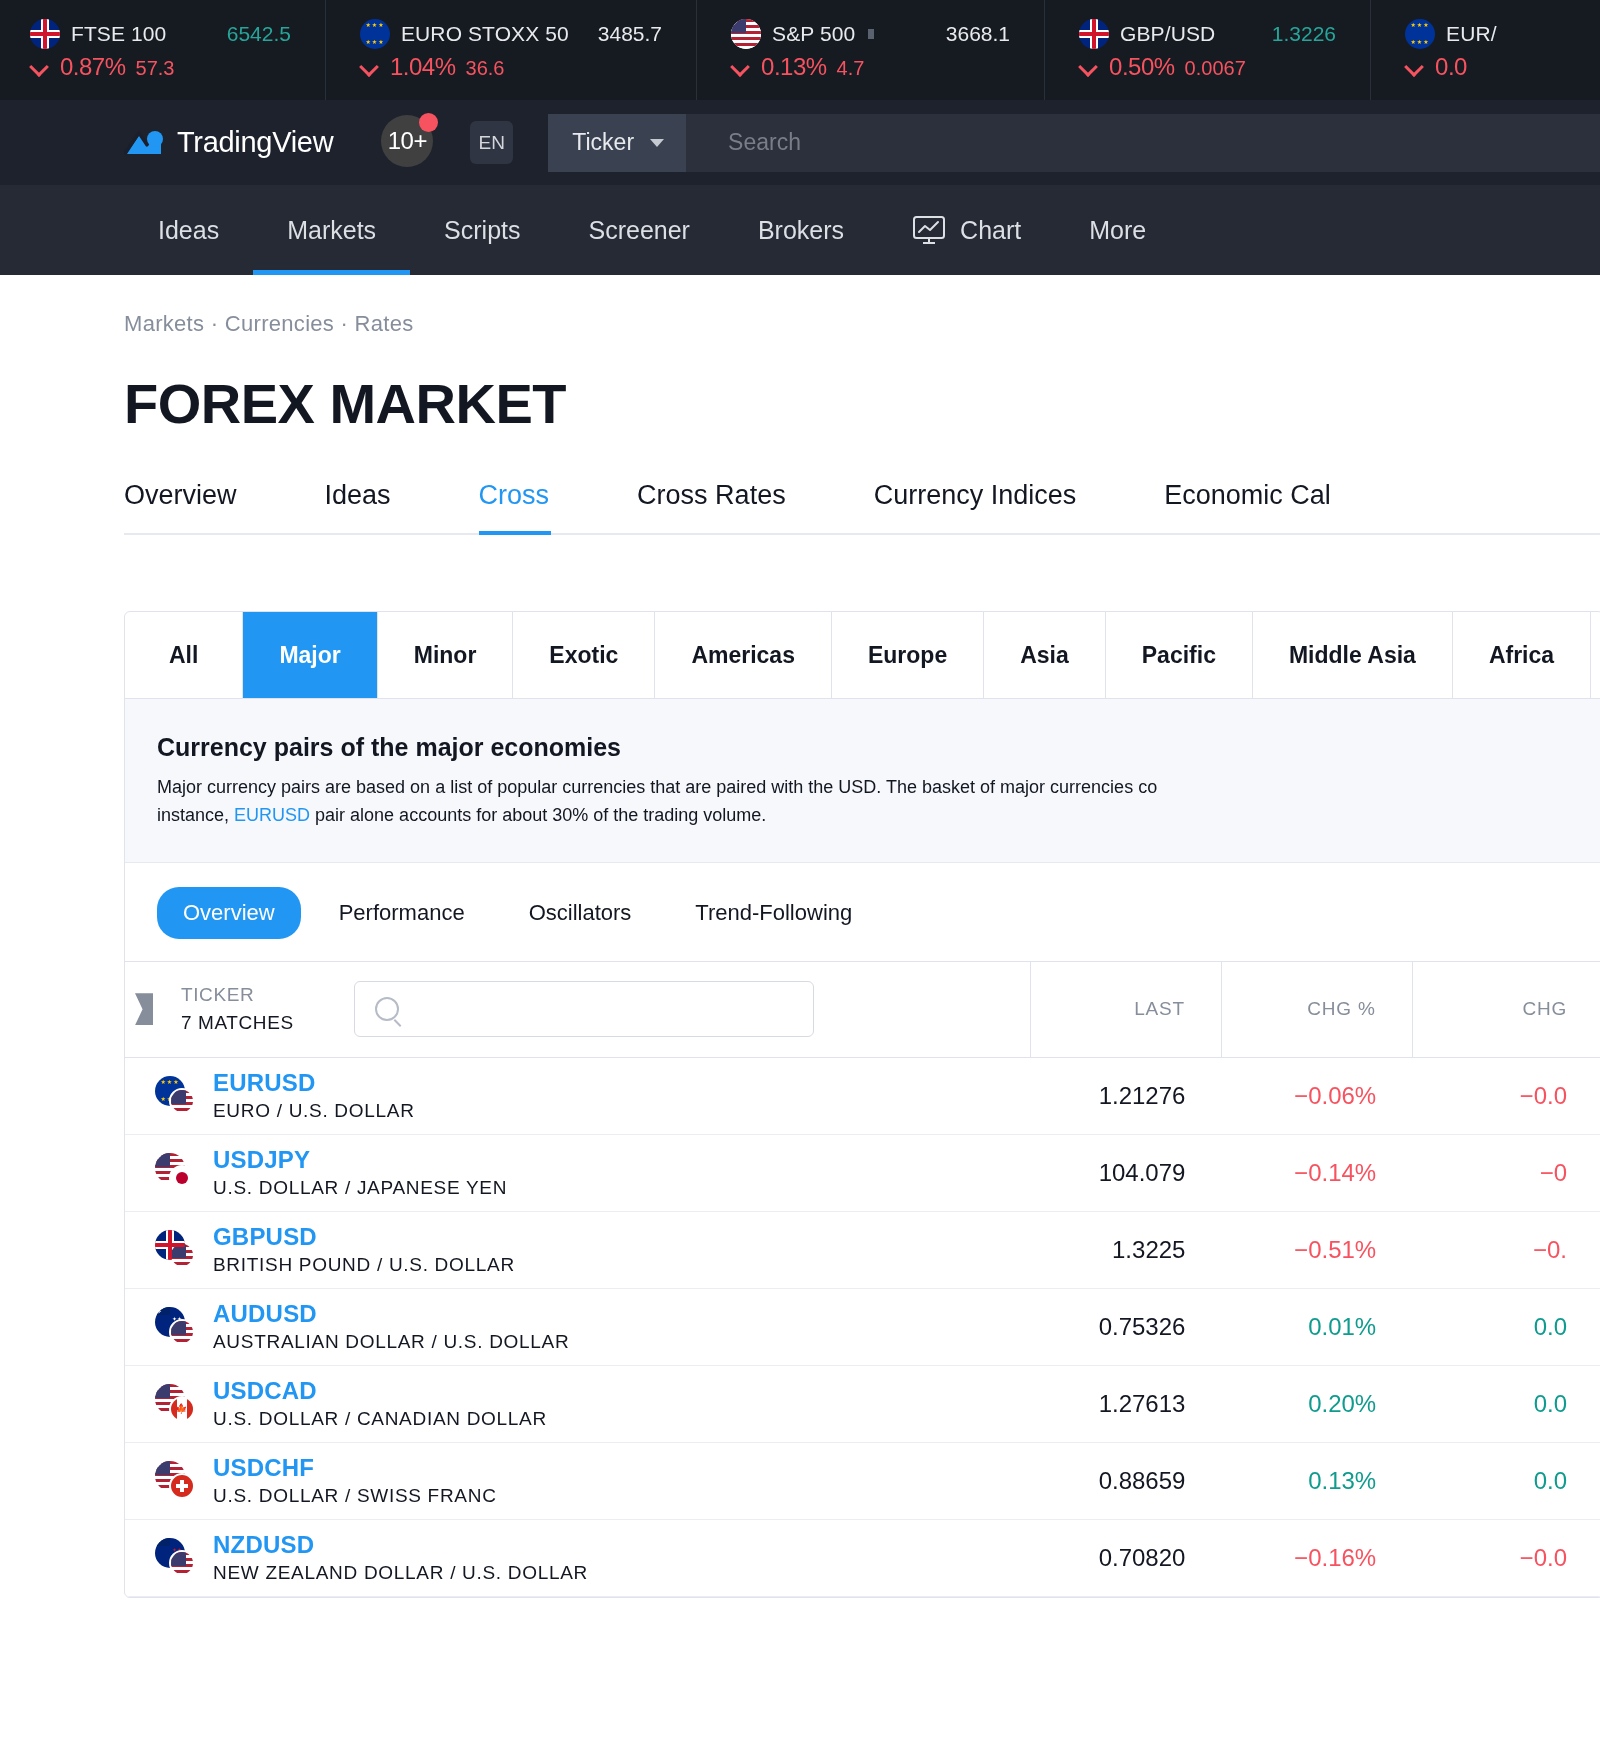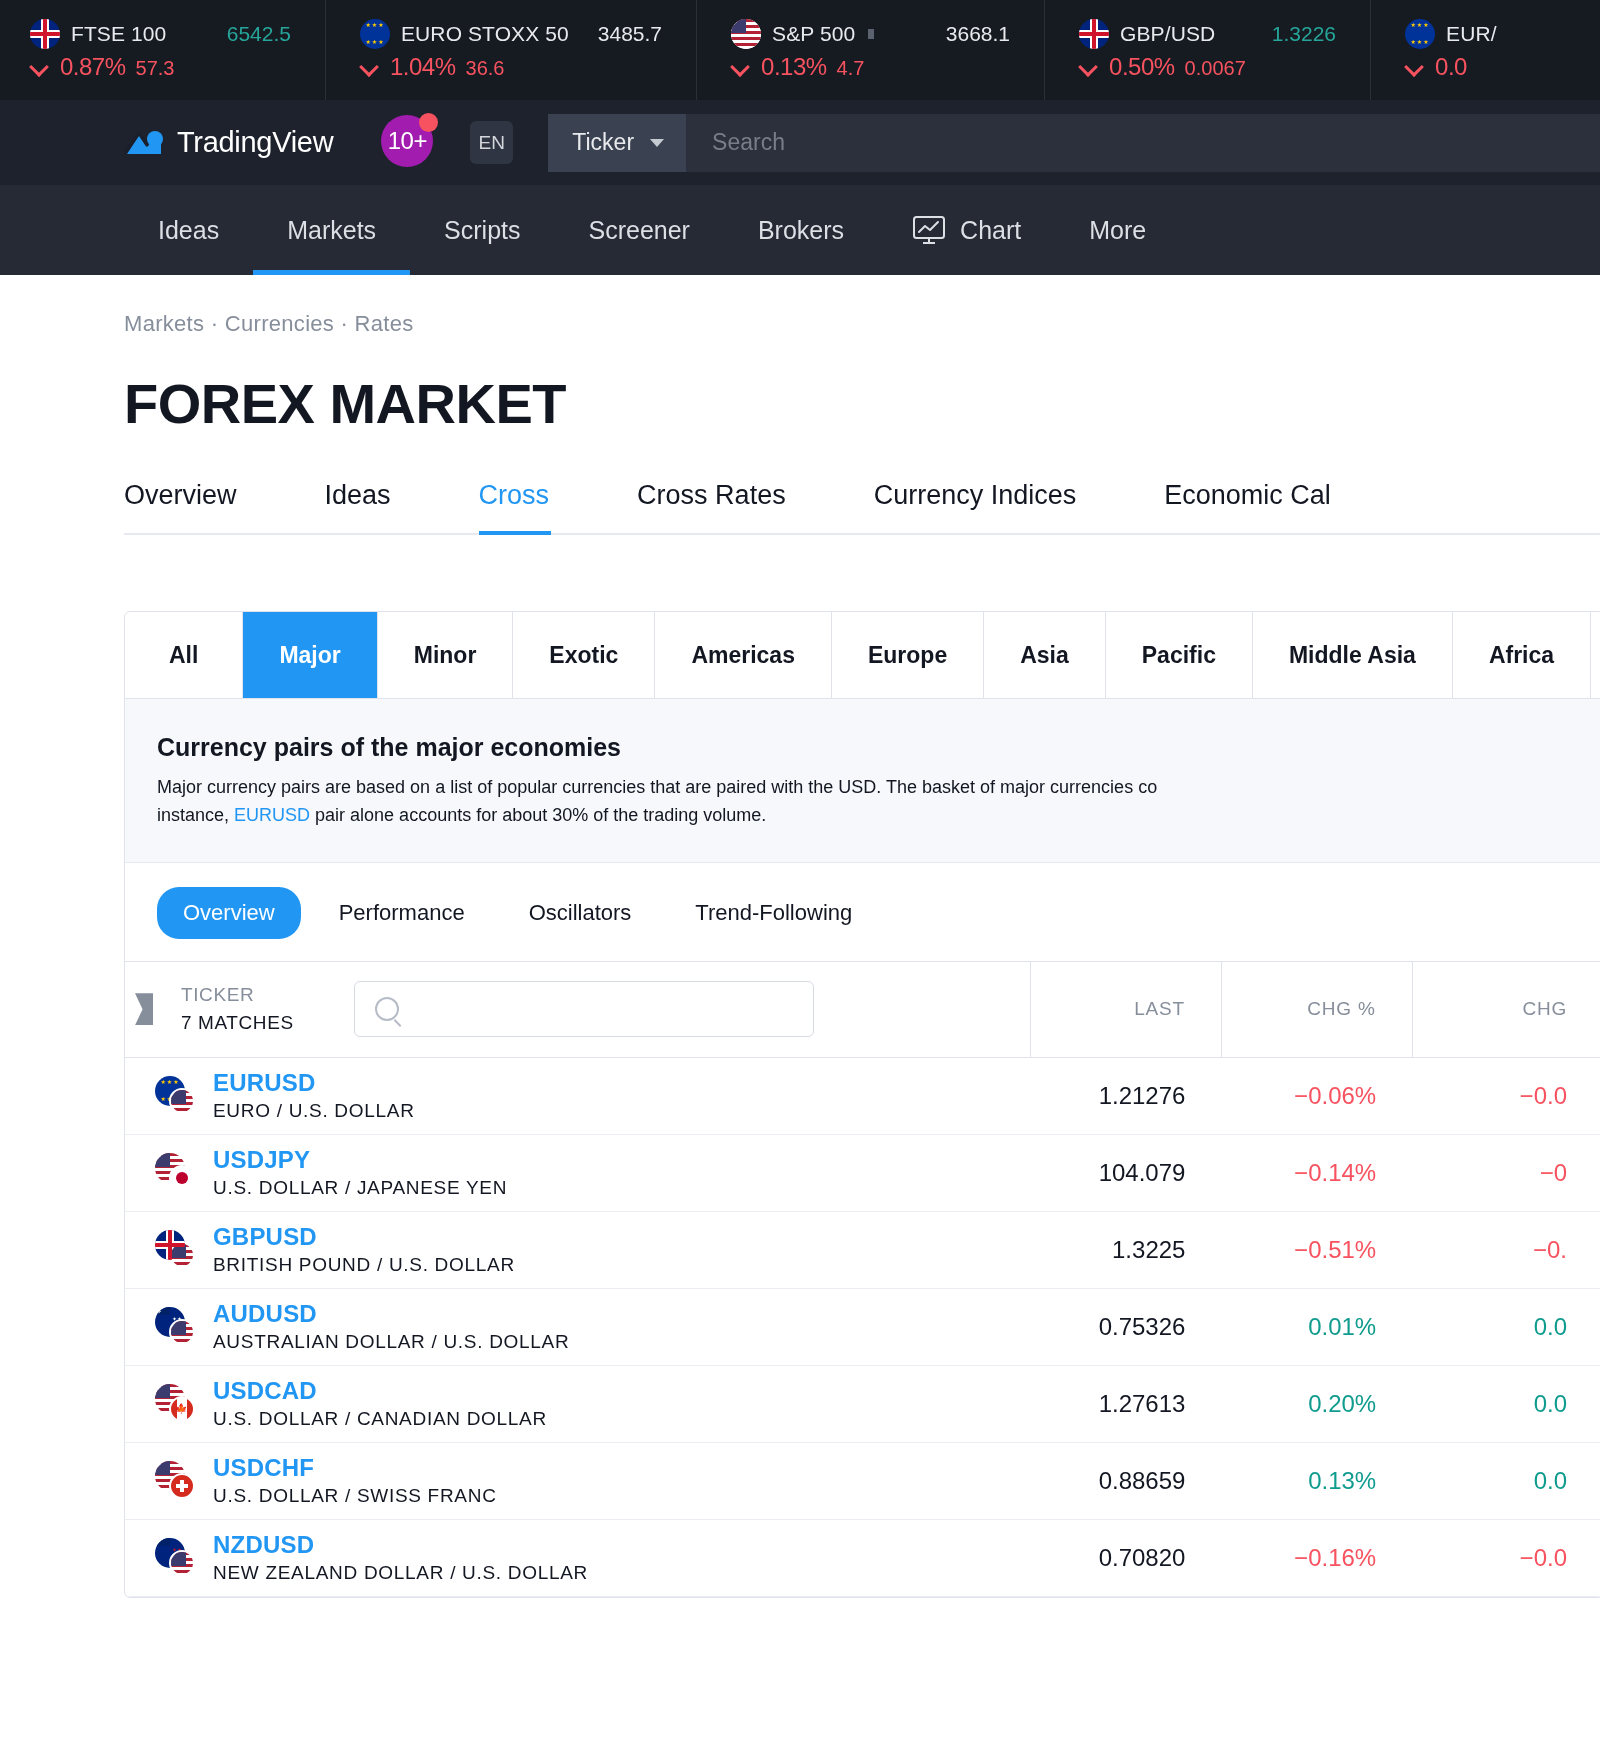--- a/index.html
+++ b/index.html
@@ -183,21 +183,21 @@
     letter-spacing: -0.3px;
   }
   .badge-wrap {
     margin-left: 48px;
     position: relative;
     width: 56px; height: 56px;
   }
   .badge-circle {
     width: 52px; height: 52px;
     border-radius: 50%;
-    background: #a21caf;
+    background: #404040;
     color: #fff;
     font-size: 24px;
     display: flex;
     align-items: center;
     justify-content: center;
     letter-spacing: -0.5px;
   }
   .badge-dot {
     position: absolute;
     right: -1px; top: -2px;
@@ -236,21 +236,21 @@
     width: 0; height: 0;
     border-left: 7px solid transparent;
     border-right: 7px solid transparent;
     border-top: 8px solid #c5c9d0;
   }
   .search-box {
     background: #2b303c;
     flex: 1;
     display: flex;
     align-items: center;
-    padding-left: 26px;
+    padding-left: 42px;
     color: #787d87;
     font-size: 23px;
     text-align: right;
   }
 
   
   .nav {
     height: 90px;
     background: #262a35;
     display: flex;

